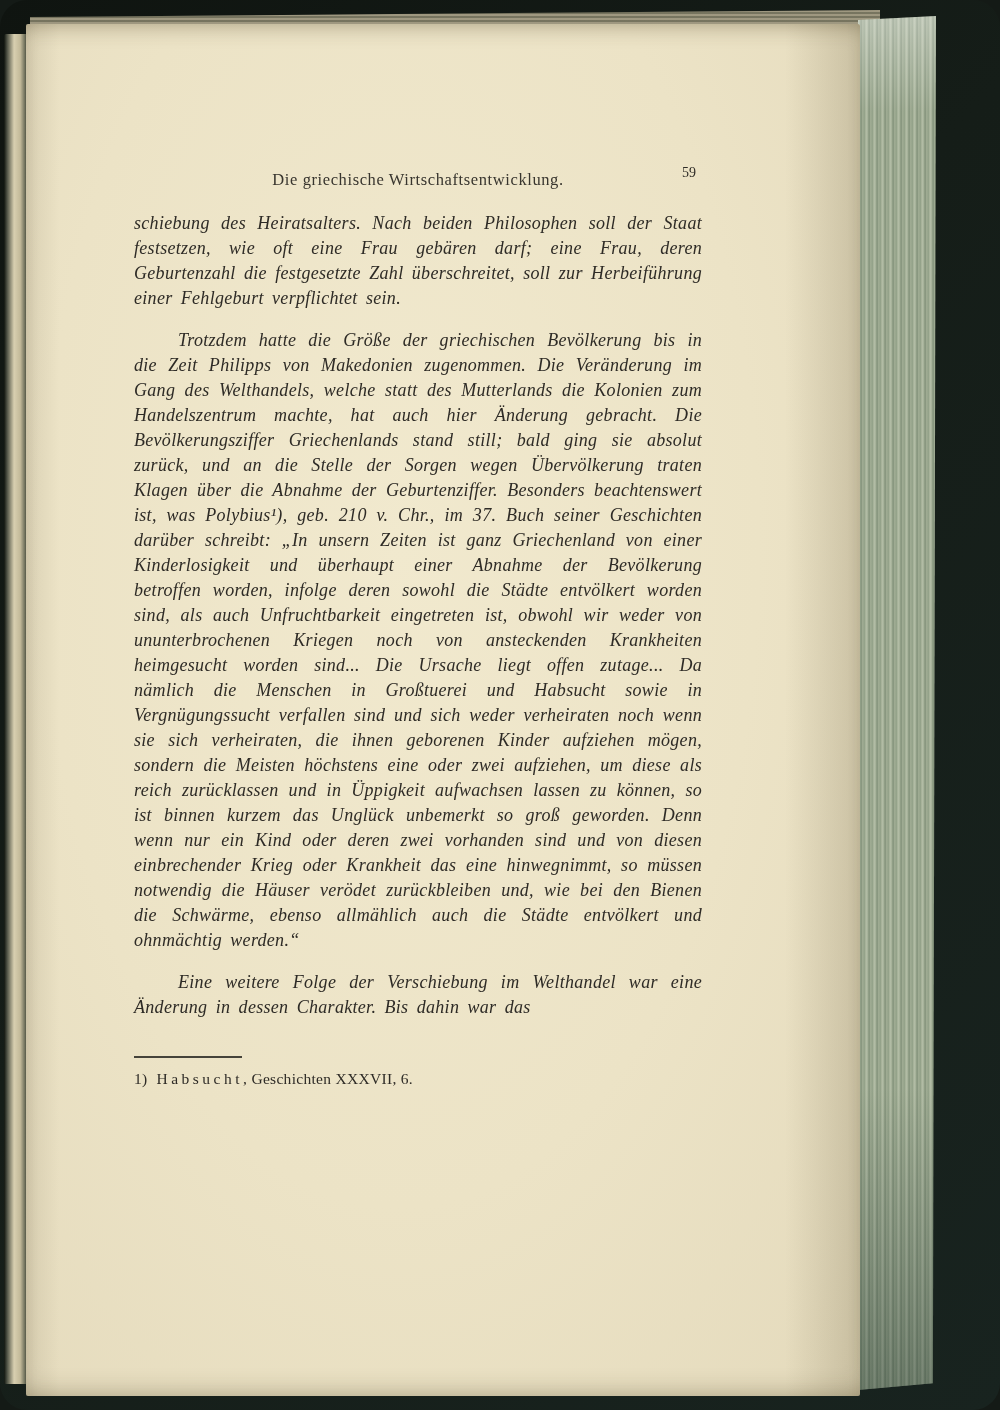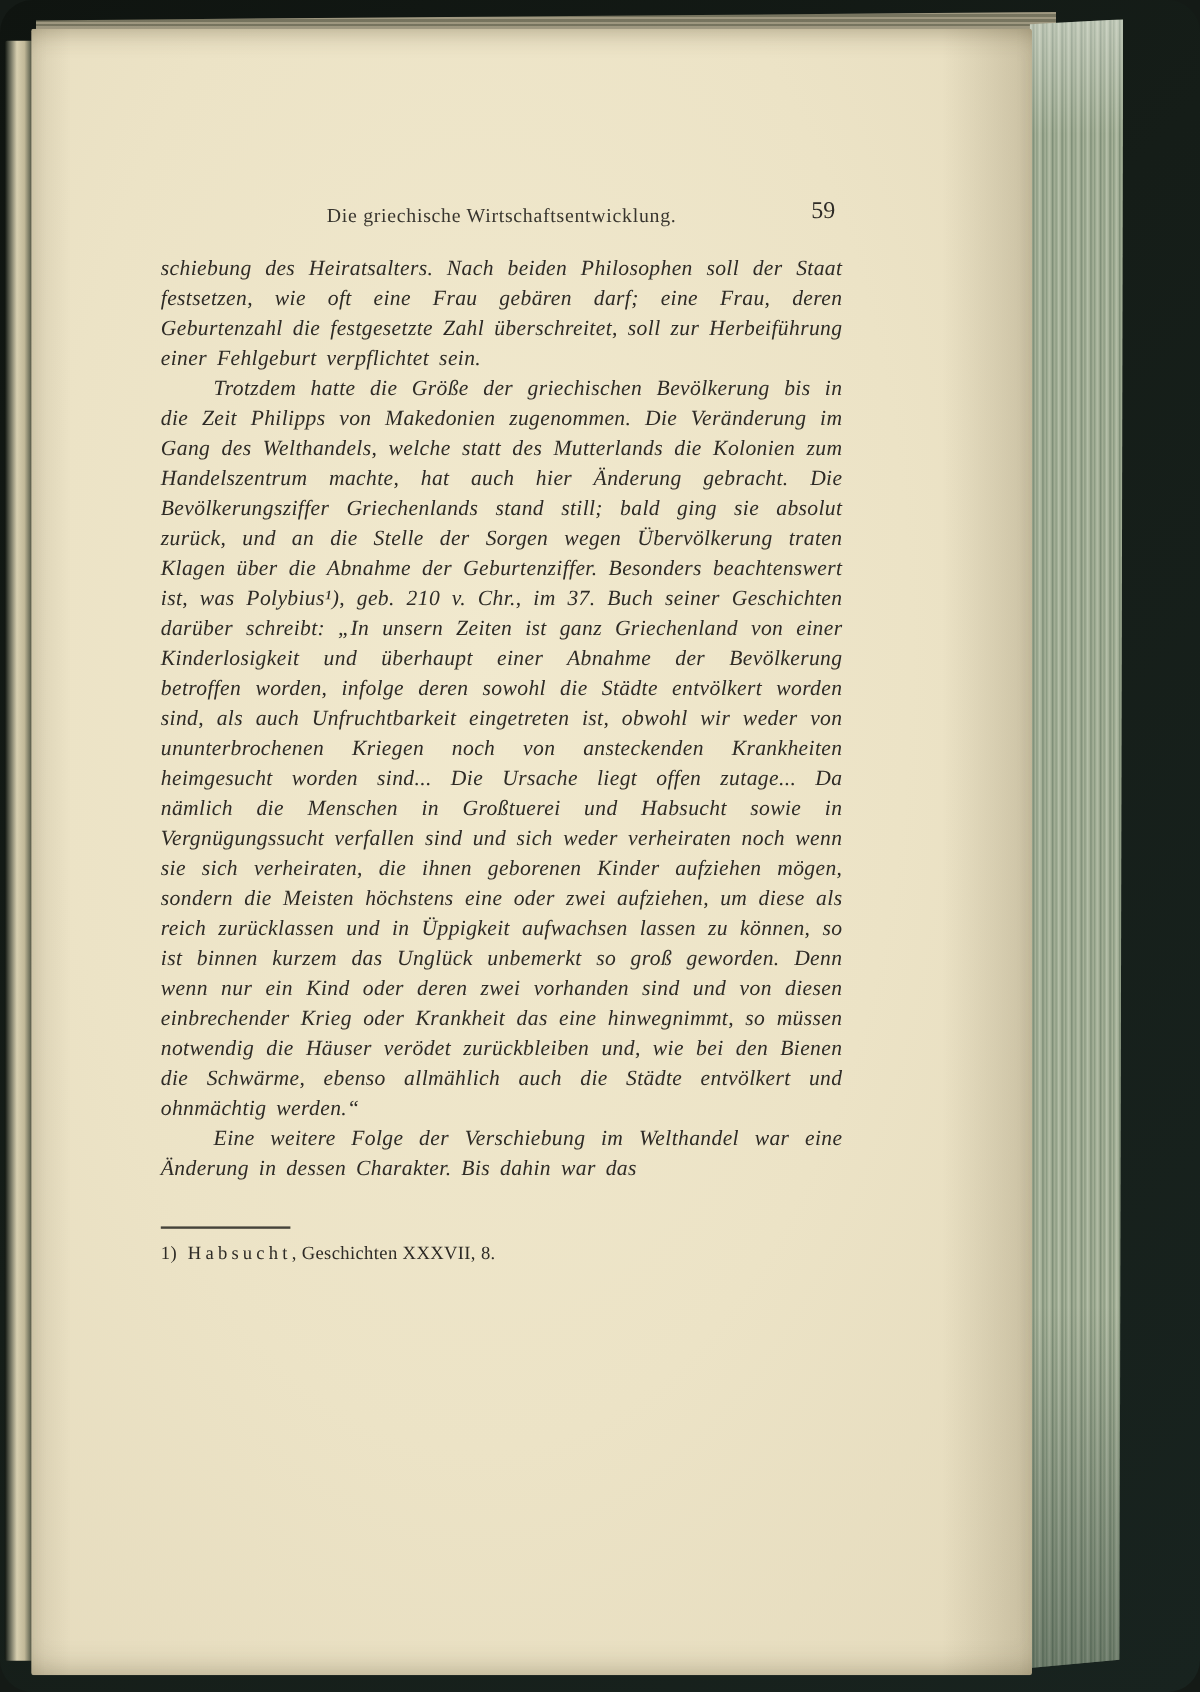--- a/index.html
+++ b/index.html
@@ -93,36 +93,36 @@
     display: block;
     text-align: center;
     font-size: 16.5px;
     letter-spacing: 0.6px;
     color: #38352e;
   }
   .page-number {
     position: absolute;
     right: 6px;
     top: -5px;
-    font-size: 20px;
+    font-size: 14px;
     color: #2e2b26;
   }
 
   .body-text {
     margin-top: 15px;
     font-size: 18px;
     line-height: 25px;
     color: #2e2b26;
     text-align: justify;
     word-spacing: 3.5px;
     letter-spacing: 0.3px;
     hyphens: auto;
   }
   .para { margin: 0; font-style: italic; }
-  .para.indent { text-indent: 44px; }
+  .para.indent { text-indent: 44px; margin-top: 17px; }
 
   .footnote-rule {
     margin-top: 36px;
     width: 108px;
     height: 2px;
     background: #45433a;
   }
   .footnote {
     margin: 12px 0 0 0;
     font-size: 15.5px;
@@ -151,19 +151,19 @@
 
       <div class="body-text">
         <p class="para">schiebung des Heiratsalters. Nach beiden Philosophen soll der Staat festsetzen, wie oft eine Frau gebären darf; eine Frau, deren Geburtenzahl die festgesetzte Zahl überschreitet, soll zur Herbeiführung einer Fehlgeburt verpflichtet sein.</p>
         <p class="para indent">Trotzdem hatte die Größe der griechischen Bevölkerung bis in die Zeit Philipps von Makedonien zugenommen. Die Veränderung im Gang des Welthandels, welche statt des Mutterlands die Kolonien zum Handelszentrum machte, hat auch hier Änderung gebracht. Die Bevölkerungsziffer Griechenlands stand still; bald ging sie absolut zurück, und an die Stelle der Sorgen wegen Übervölkerung traten Klagen über die Abnahme der Geburtenziffer. Besonders beachtenswert ist, was Polybius¹), geb. 210 v. Chr., im 37. Buch seiner Geschichten darüber schreibt: „In unsern Zeiten ist ganz Griechenland von einer Kinderlosigkeit und überhaupt einer Abnahme der Bevölkerung betroffen worden, infolge deren sowohl die Städte entvölkert worden sind, als auch Unfruchtbarkeit eingetreten ist, obwohl wir weder von ununterbrochenen Kriegen noch von ansteckenden Krankheiten heimgesucht worden sind... Die Ursache liegt offen zutage... Da nämlich die Menschen in Großtuerei und Habsucht sowie in Vergnügungssucht verfallen sind und sich weder verheiraten noch wenn sie sich verheiraten, die ihnen geborenen Kinder aufziehen mögen, sondern die Meisten höchstens eine oder zwei aufziehen, um diese als reich zurücklassen und in Üppigkeit aufwachsen lassen zu können, so ist binnen kurzem das Unglück unbemerkt so groß geworden. Denn wenn nur ein Kind oder deren zwei vorhanden sind und von diesen einbrechender Krieg oder Krankheit das eine hinwegnimmt, so müssen notwendig die Häuser verödet zurückbleiben und, wie bei den Bienen die Schwärme, ebenso allmählich auch die Städte entvölkert und ohnmächtig werden.“</p>
         <p class="para indent">Eine weitere Folge der Verschiebung im Welthandel war eine Änderung in dessen Charakter. Bis dahin war das</p>
       </div>
 
       <div class="footnote-rule"></div>
 
       <p class="footnote">
-        <span class="marker">1)</span><span class="spaced">Habsucht</span><span>, Geschichten XXXVII, 8.</span>
+        <span class="marker">1)</span><span class="spaced">Habsucht</span><span>, Geschichten XXXVII, 6.</span>
       </p>
 
     </div>
   </div>
 
 </div>
 
 </body></html>

